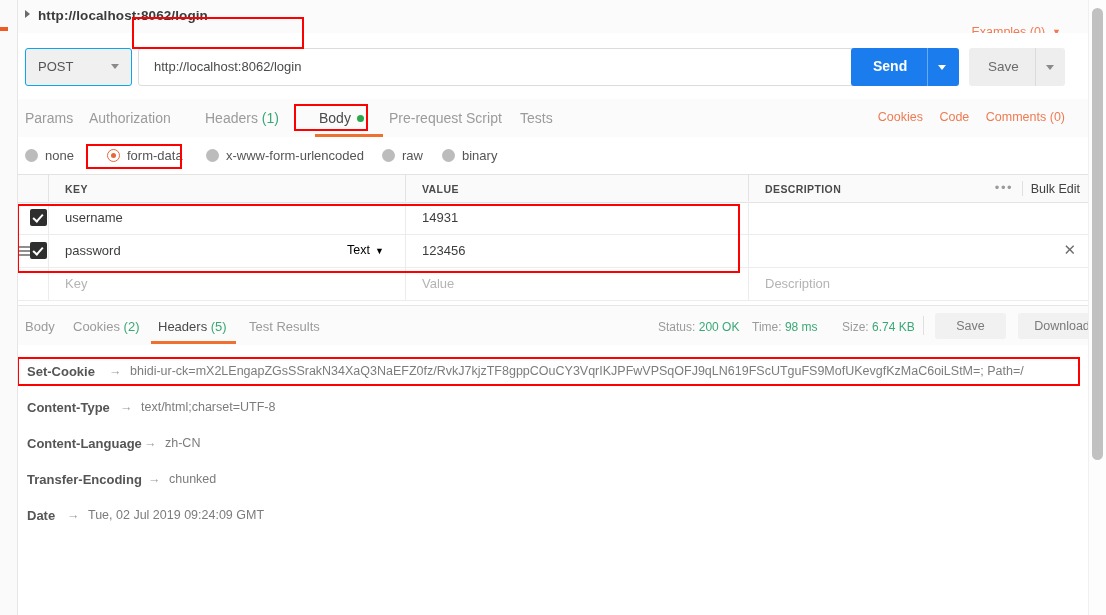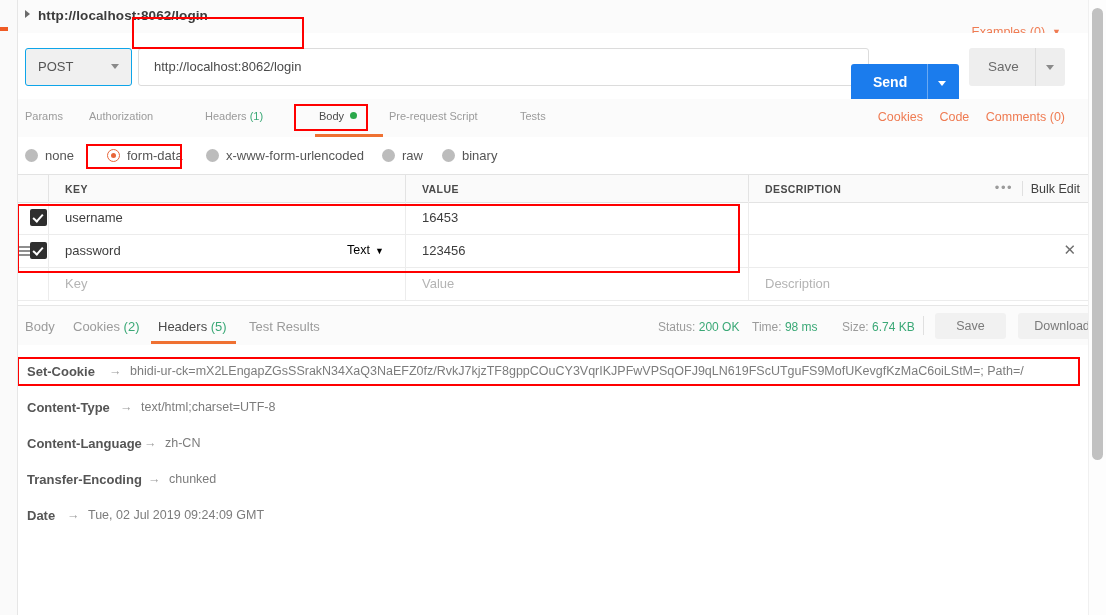--- a/index.html
+++ b/index.html
@@ -27,33 +27,33 @@
 
   
   .reqrow{position:absolute;left:17px;top:33px;right:17px;height:66px;background:#ffffff;border-bottom:1px solid #e9e9e9;}
   .methodbox{position:absolute;left:8px;top:15px;width:105px;height:36px;background:#f0f0f0;border:1px solid #0ea5e9;border-radius:3px;cursor:pointer;}
   .methodbox .mtext{position:absolute;left:12px;top:10px;font-size:13px;color:#555;}
   .methodbox .mcaret{position:absolute;right:12px;top:15px;width:0;height:0;border-top:5px solid #8a8a8a;border-left:4px solid transparent;border-right:4px solid transparent;}
   .urlinput{position:absolute;left:121px;top:15px;right:220px;height:36px;background:#fff;border:1px solid #dcdcdc;border-radius:3px;}
   .urlinput .utext{position:absolute;left:15px;top:10px;font-size:13px;color:#4a4a4a;}
   .hl-url{position:absolute;left:132px;top:17px;width:172px;height:32px;border:2.5px solid #ff0000;box-sizing:border-box;pointer-events:none;}
 
-  .sendbtn{position:absolute;right:130px;top:15px;width:108px;height:38px;background:#1b7ced;border-radius:3px;cursor:pointer;margin-top:16px;}
+  .sendbtn{position:absolute;right:130px;top:15px;width:108px;height:38px;background:#1b7ced;border-radius:3px;cursor:pointer;}
   .sendbtn .slabel{position:absolute;left:22px;top:10px;color:#fff;font-weight:bold;font-size:14px;}
   .sendbtn .sdiv{position:absolute;left:76px;top:0;width:1px;height:38px;background:rgba(255,255,255,.35);}
   .sendbtn .scaret{position:absolute;left:87px;top:17px;width:0;height:0;border-top:5px solid #fff;border-left:4px solid transparent;border-right:4px solid transparent;}
 
   .savebtn{position:absolute;right:24px;top:15px;width:96px;height:38px;background:#eeeeee;border-radius:3px;cursor:pointer;}
   .savebtn .svlabel{position:absolute;left:19px;top:11px;color:#6b6b6b;font-size:13.5px;}
   .savebtn .svdiv{position:absolute;left:66px;top:0;width:1px;height:38px;background:#dcdcdc;}
   .savebtn .svcaret{position:absolute;left:77px;top:17px;width:0;height:0;border-top:5px solid #8a8a8a;border-left:4px solid transparent;border-right:4px solid transparent;}
 
   
   .reqtabs{position:absolute;left:17px;top:99px;right:17px;height:38px;background:#fbfbfb;border-bottom:1px solid #e6e6e6;}
-  .tab{position:absolute;top:11px;font-size:11px;color:#9b9b9b;cursor:pointer;white-space:nowrap;}
+  .tab{position:absolute;top:11px;font-size:14px;color:#9b9b9b;cursor:pointer;white-space:nowrap;}
   .tab.active{color:#4a4a4a;font-weight:normal;}
   .tab .cnt{color:#3aa876;}
   .tab .greendot{display:inline-block;width:7px;height:7px;border-radius:50%;background:#2aa84a;margin-left:6px;vertical-align:1px;}
   .tab-underline{position:absolute;top:35px;height:3px;background:#ef7132;}
   .hl-body{position:absolute;left:294px;top:104px;width:74px;height:27px;border:2.5px solid #ff0000;box-sizing:border-box;pointer-events:none;}
   .rightlinks{position:absolute;top:11px;right:24px;font-size:12.5px;color:#ef7b52;white-space:nowrap;}
   .rightlinks span{cursor:pointer;margin-left:13px;}
 
   
   .radios{position:absolute;left:17px;top:137px;right:17px;height:37px;background:#fff;border-bottom:1px solid #ececec;}
@@ -183,21 +183,21 @@
       <div class="dots">•••</div>
       <div class="headsep"></div>
       <div class="bulkedit">Bulk Edit</div>
     </div>
 
     <div class="kvrow" style="top:27px">
       <div class="cb"></div>
       <div class="vdivr" style="left:31px"></div>
       <div class="kcell">username</div>
       <div class="vdivr" style="left:388px"></div>
-      <div class="vcell">16453</div>
+      <div class="vcell">14931</div>
       <div class="vdivr" style="left:731px"></div>
     </div>
 
     <div class="kvrow" style="top:60px">
       <div class="drag">
           <i></i>
           <i></i>
           <i></i>
         </div>
       <div class="cb"></div>

